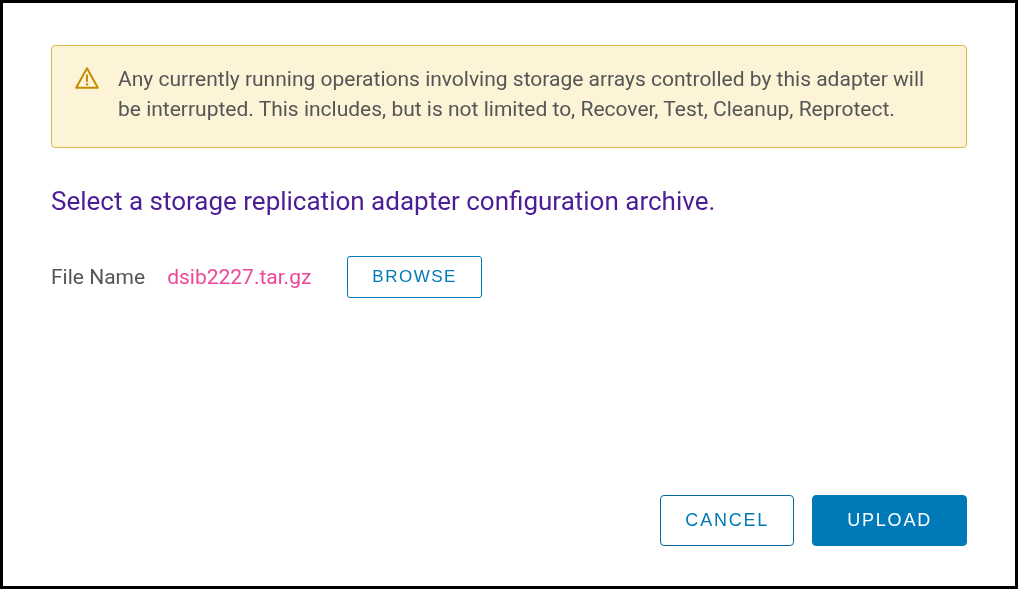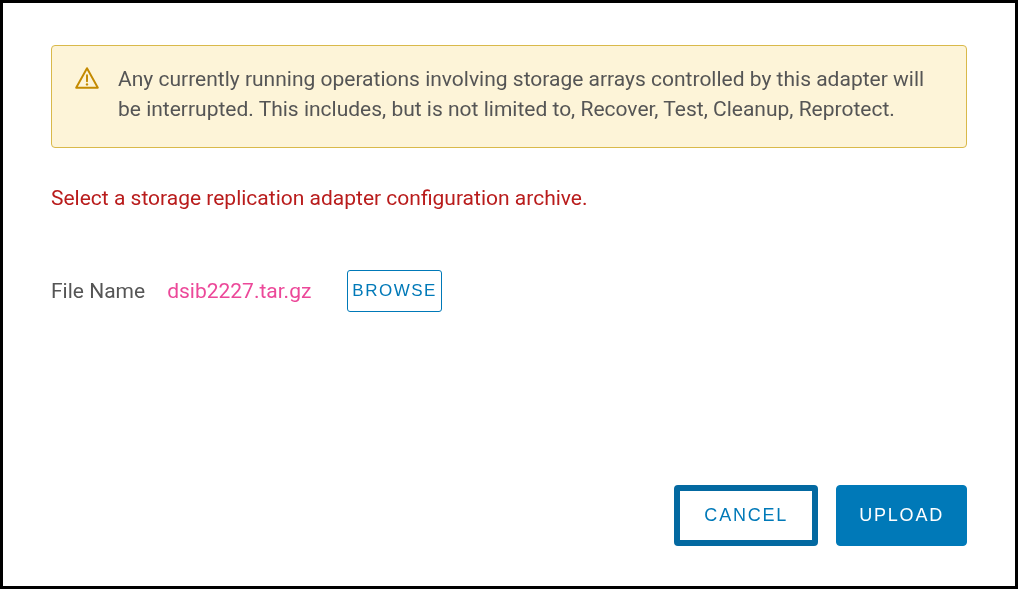--- a/index.html
+++ b/index.html
@@ -45,23 +45,23 @@
       height: 26px;
       margin-top: 2px;
     }
     .alert-text {
       font-size: 21px;
       line-height: 1.45;
       color: #555;
       font-weight: 400;
     }
     .instruction-text {
-      font-size: 21px;
-      color: #b91c1c;
-      margin-bottom: 60px;
+      font-size: 26px;
+      color: #4c1d95;
+      margin-bottom: 40px;
       font-weight: 400;
     }
     .file-row {
       display: flex;
       align-items: center;
       gap: 22px;
       font-size: 21px;
       margin-bottom: 20px;
     }
     .file-label {
@@ -71,51 +71,51 @@
       color: #ec4899;
       margin-right: 14px;
     }
     .browse-button {
       background: #fff;
       border: 1px solid #0079b8;
       color: #0079b8;
       font-size: 17px;
       font-weight: 500;
       letter-spacing: 1.5px;
-      padding: 10px 4px;
+      padding: 10px 24px;
       border-radius: 3px;
       cursor: pointer;
       text-transform: uppercase;
     }
     .button-row {
       margin-top: auto;
       display: flex;
       justify-content: flex-end;
       gap: 18px;
     }
     .cancel-button {
       background: #fff;
-      border: 6px solid #0369a1;
+      border: 1px solid #0369a1;
       color: #0079b8;
       font-size: 18px;
       font-weight: 500;
       letter-spacing: 1.8px;
       padding: 14px 24px;
       border-radius: 4px;
       cursor: pointer;
       text-transform: uppercase;
     }
     .upload-button {
       background: #0079b8;
       border: 1px solid #0079b8;
       color: #fff;
       font-size: 18px;
       font-weight: 500;
       letter-spacing: 1.8px;
-      padding: 14px 22px;
+      padding: 14px 34px;
       border-radius: 4px;
       cursor: pointer;
       text-transform: uppercase;
     }
   </style>
 </head>
 <body>
 
 <div class="dialog">
 

